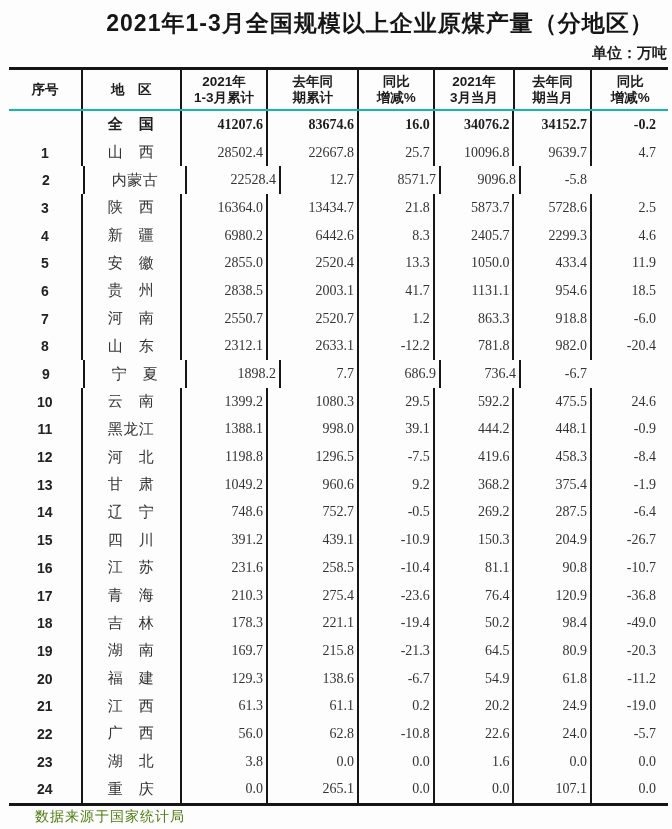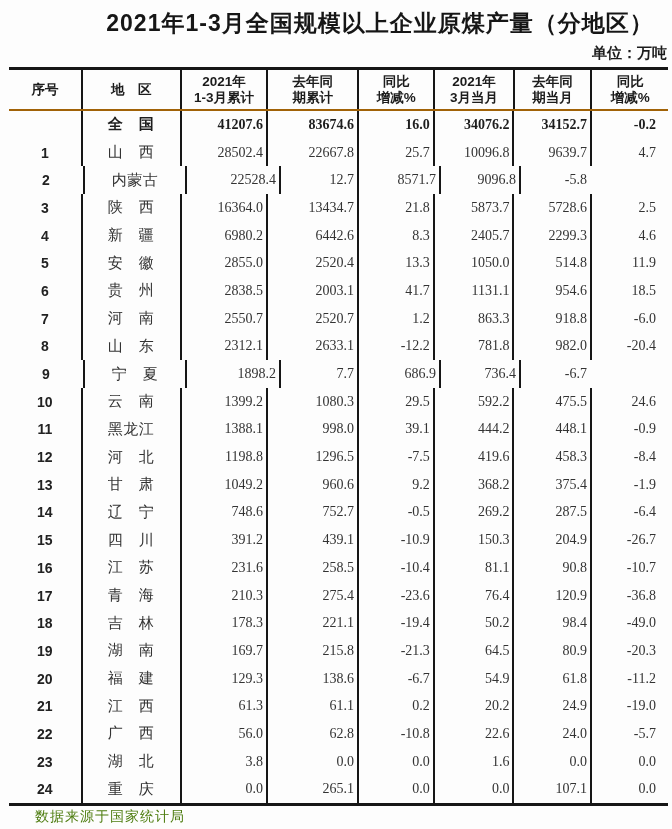--- a/index.html
+++ b/index.html
@@ -24,21 +24,21 @@
     font-family:"Liberation Sans","DejaVu Sans",sans-serif;
     font-weight:bold;font-size:15px;color:#1c1c1c;
   }
   .table{
     position:absolute;left:9px;top:67px;width:659px;
     border-top:3px solid #161616;
     border-bottom:3px solid #161616;
   }
   .thead{
     display:flex;
-    border-bottom:2px solid #a16207;
+    border-bottom:2px solid #14b8a6;
     height:39px;
   }
   .hcell{
     box-sizing:border-box;
     display:flex;flex-direction:column;justify-content:center;
     text-align:center;
     font-family:"Liberation Sans","DejaVu Sans",sans-serif;
     font-weight:bold;font-size:13.5px;line-height:16px;
     color:#1c1c1c;
   }
@@ -161,21 +161,21 @@
         <div class="cell c6 bdr num">2299.3</div>
         <div class="cell c7 num">4.6</div>
       </div>
       <div class="trow">
         <div class="cell c0 bdr">5</div>
         <div class="cell c1 bdr">安　徽</div>
         <div class="cell c2 bdr num">2855.0</div>
         <div class="cell c3 bdr num">2520.4</div>
         <div class="cell c4 bdr num">13.3</div>
         <div class="cell c5 bdr num">1050.0</div>
-        <div class="cell c6 bdr num">514.8</div>
+        <div class="cell c6 bdr num">433.4</div>
         <div class="cell c7 num">11.9</div>
       </div>
       <div class="trow">
         <div class="cell c0 bdr">6</div>
         <div class="cell c1 bdr">贵　州</div>
         <div class="cell c2 bdr num">2838.5</div>
         <div class="cell c3 bdr num">2003.1</div>
         <div class="cell c4 bdr num">41.7</div>
         <div class="cell c5 bdr num">1131.1</div>
         <div class="cell c6 bdr num">954.6</div>

